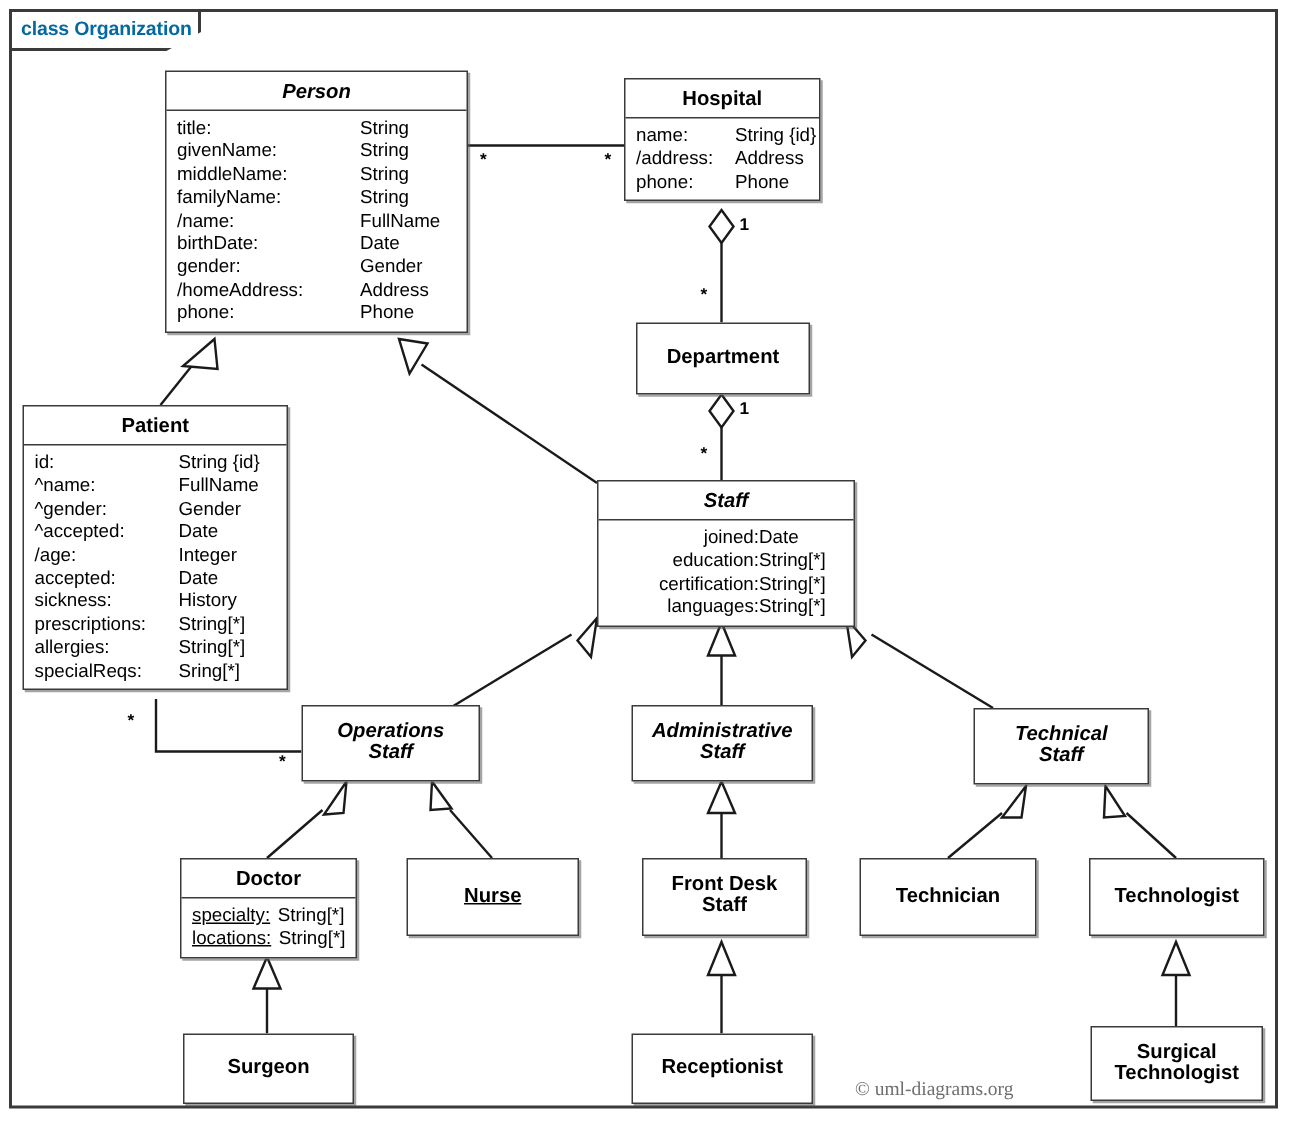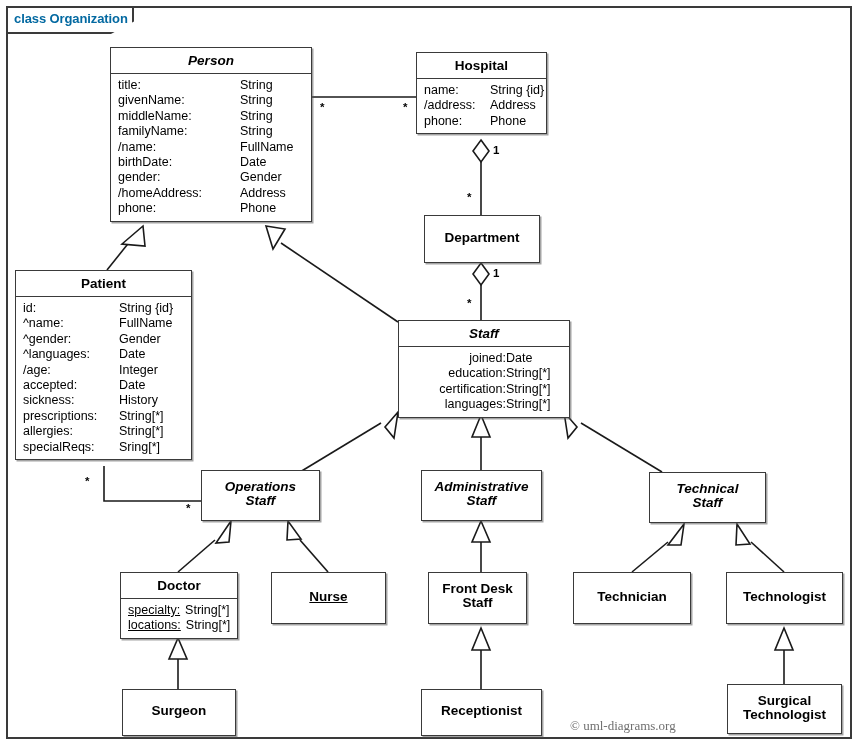--- a/index.html
+++ b/index.html
@@ -187,21 +187,21 @@
         </div>
       <div class="row">
           <span class="k">^name:</span>
           <span class="v">FullName</span>
         </div>
       <div class="row">
           <span class="k">^gender:</span>
           <span class="v">Gender</span>
         </div>
       <div class="row">
-          <span class="k">^languages:</span>
+          <span class="k">^accepted:</span>
           <span class="v">Date</span>
         </div>
       <div class="row">
           <span class="k">/age:</span>
           <span class="v">Integer</span>
         </div>
       <div class="row">
           <span class="k">accepted:</span>
           <span class="v">Date</span>
         </div>
@@ -278,21 +278,21 @@
           <span class="k">locations:</span>
           <span class="v">String[*]</span>
         </div>
     </div>
   </div>
 
   <div class="cls" style="left:271px;top:572px;width:115px;height:52px;text-decoration:underline;">
     <div class="nm" style="padding-top:17px;">Nurse</div>
   </div>
 
-  <div class="cls" style="left:428px;top:572px;width:99px;height:52px;">
+  <div class="cls" style="left:428px;top:572px;width:110px;height:52px;">
     <div class="nm" style="padding-top:9px;">
       <span>Front Desk</span><br>
       <span>Staff</span>
     </div>
   </div>
 
   <div class="cls" style="left:573px;top:572px;width:118px;height:52px;">
     <div class="nm" style="padding-top:17px;">Technician</div>
   </div>
 

